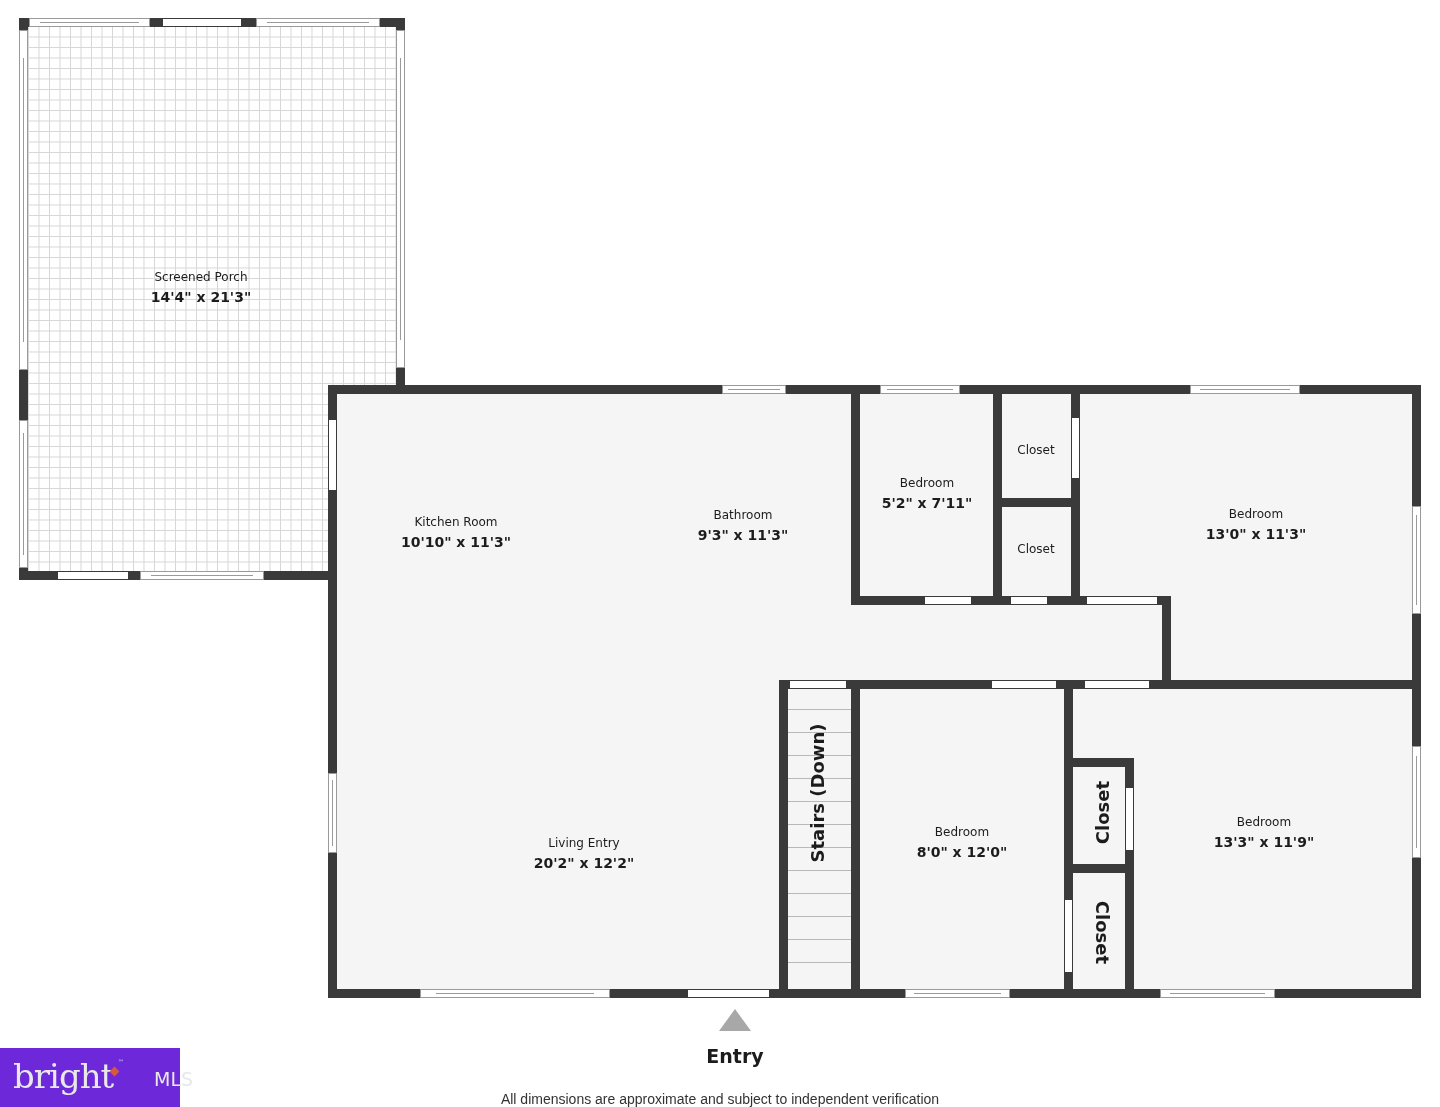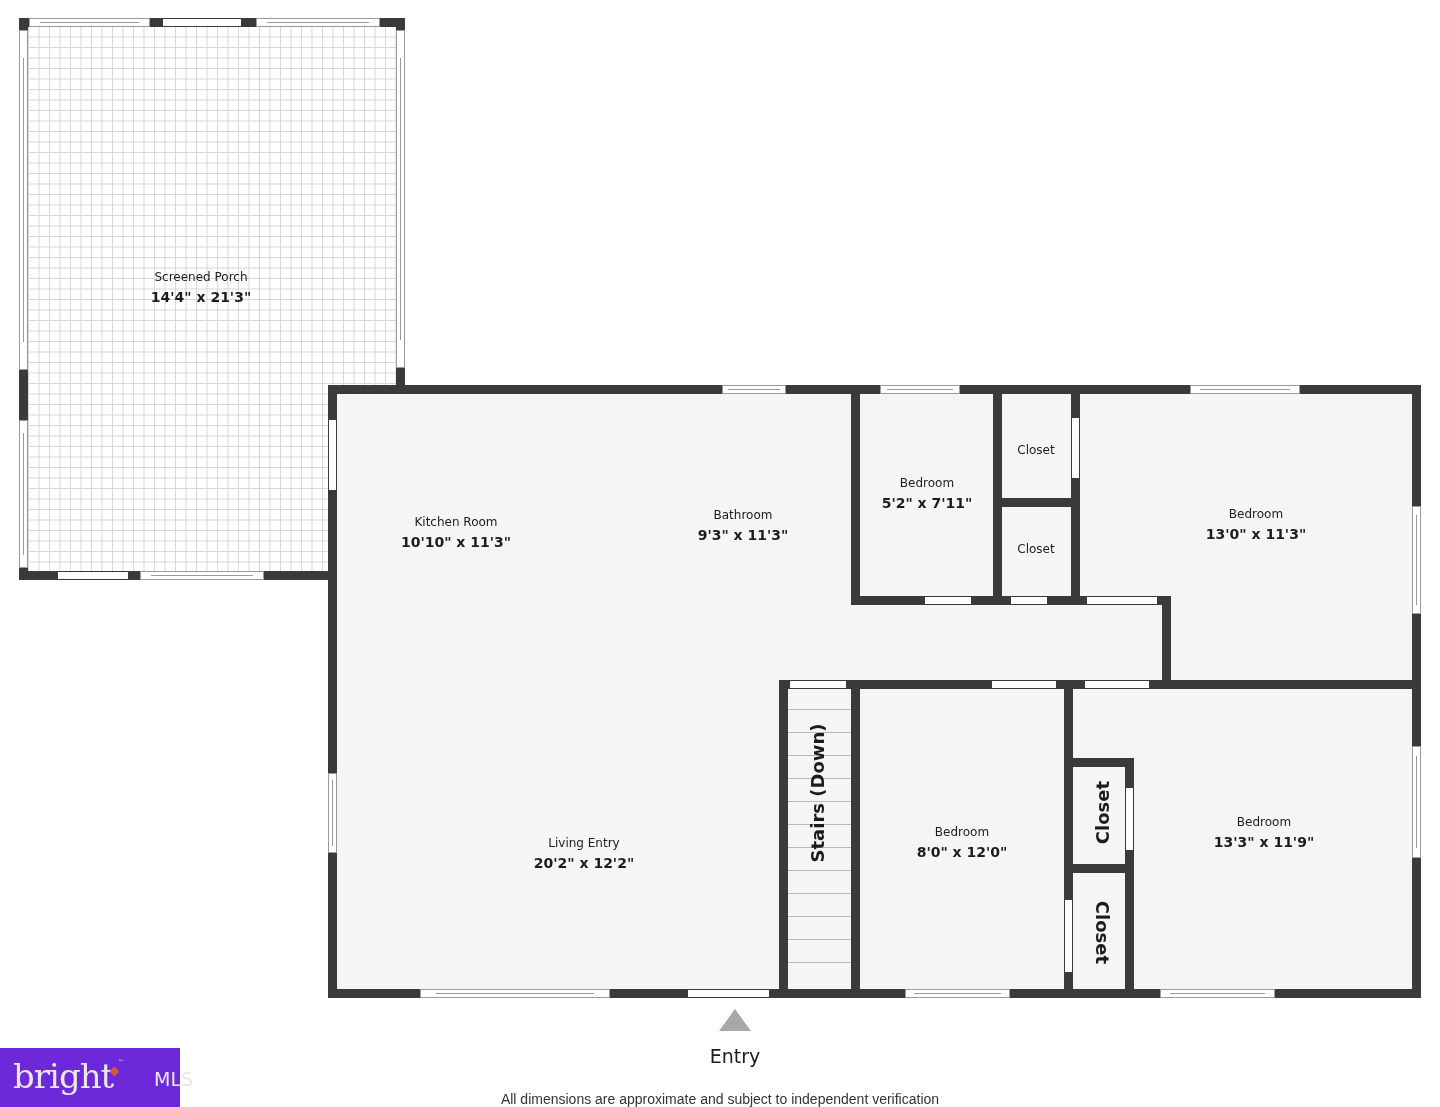--- a/index.html
+++ b/index.html
@@ -18,21 +18,21 @@
       linear-gradient(#d6d6d6 1px, transparent 1px),
       linear-gradient(90deg, #d6d6d6 1px, transparent 1px);
     background-size:10.5px 10.5px;
   }
   .label { position:absolute; text-align:center; color:#1c1c1c; transform:translate(-50%,-50%); white-space:nowrap; }
   .label .name { font-weight:normal; font-size:12px; display:block; line-height:22px; }
   .label .dim { font-weight:bold; font-size:14px; display:block; line-height:18px; }
   .vlabel { position:absolute; font-weight:bold; font-size:18px; color:#1c1c1c; white-space:nowrap; transform-origin:center; }
   .stairs-line { position:absolute; height:1px; background:#b8b8b8; }
   .entry-arrow { position:absolute; width:0; height:0; border-left:16px solid transparent; border-right:16px solid transparent; border-bottom:22px solid #a8a8a8; }
-  .entry-label { position:absolute; font-weight:normal; font-size:19px; color:#1c1c1c; transform:translateX(-50%); }
+  .entry-label { position:absolute; font-weight:bold; font-size:19px; color:#1c1c1c; transform:translateX(-50%); }
   .disclaimer { position:absolute; font-size:14px; color:#333; transform:translateX(-50%); white-space:nowrap; font-family:"Liberation Sans", sans-serif; }
   .logo { position:absolute; left:0; top:1048px; width:180px; height:62px; background:#6d28d9; }
   .logo .bright { position:absolute; left:13px; top:8px; font-family:"DejaVu Serif", serif; font-size:34px; color:#e8e8e8; letter-spacing:-1px; }
   .logo .mls { position:absolute; left:124px; top:20px; font-family:"DejaVu Sans", sans-serif; font-size:19px; color:#e8e8e8;margin-left:30px; }
   .logo .tm { position:absolute; left:118px; top:10px; font-size:6px; color:#e8e8e8; }
   .logo .spark { position:absolute; left:111px; top:20px; width:7px; height:7px; background:#d9573a; transform:rotate(45deg); }
 </style>
 </head>
 <body>
 

